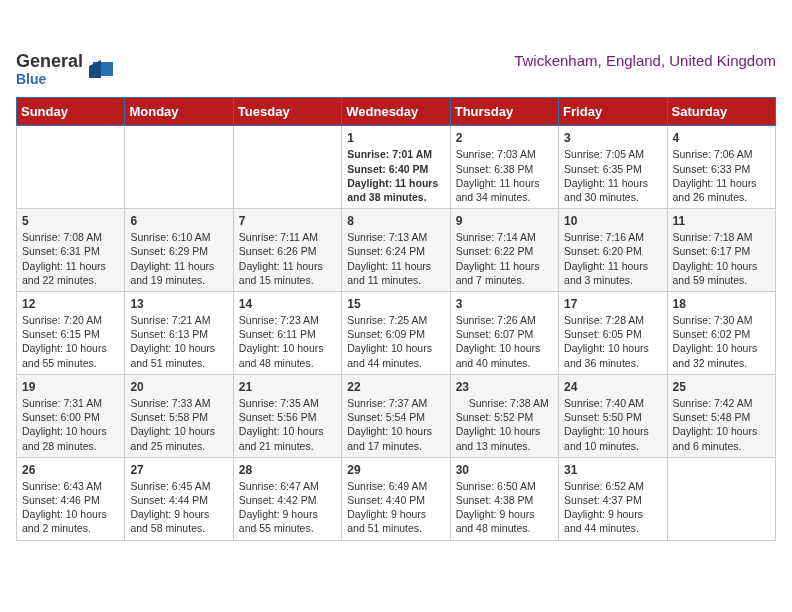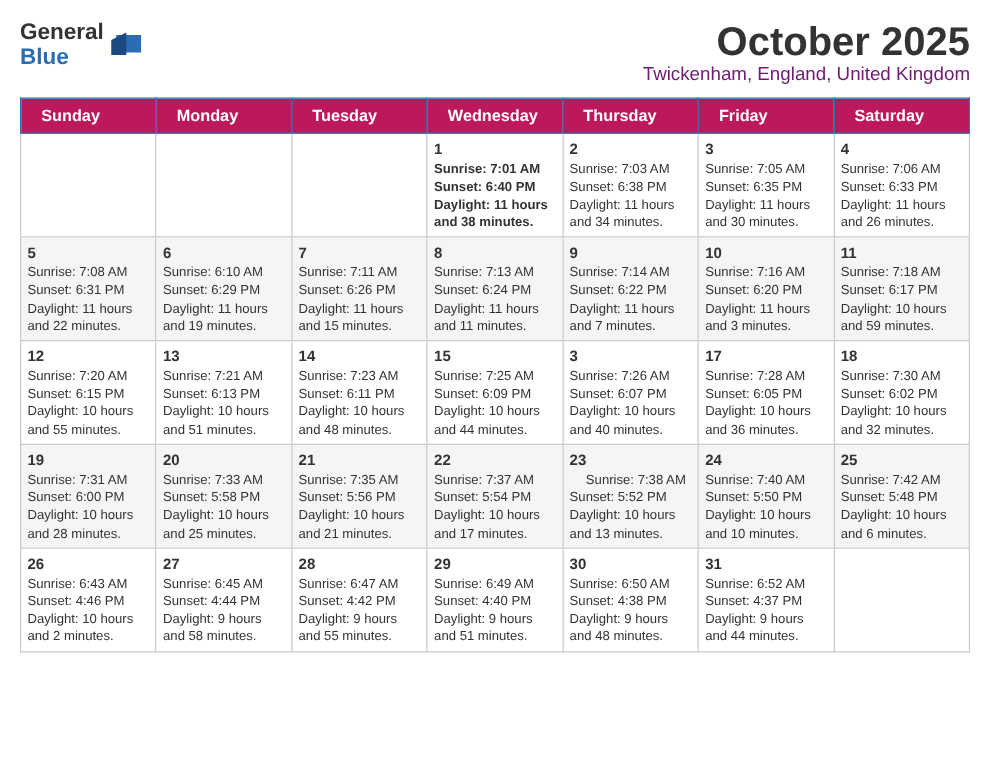--- a/index.html
+++ b/index.html
@@ -8,37 +8,38 @@
       background: #fff;
       width: 792px;
       min-height: 612px;
       padding: 16px;
     }
     .header {
       display: flex;
       justify-content: space-between;
       align-items: flex-start;
       margin-bottom: 10px;
+      margin-top: 36px;
     }
     .logo {
       display: flex;
       align-items: center;
     }
     .logo-text {
       display: flex;
       flex-direction: column;
       line-height: 1.1;
     }
     .logo-general {
       font-size: 18px;
       font-weight: bold;
       color: #333;
     }
     .logo-blue {
-      font-size: 18px;
+      font-size: 14px;
       font-weight: bold;
       color: #2a6db5;
     }
     .logo-icon {
       width: 28px;
       height: 28px;
       margin-left: 2px;
     }
     .title-block {
       text-align: right;
@@ -52,25 +53,25 @@
     .location {
       font-size: 15px;
       color: #701a75;
     }
     .calendar {
       width: 100%;
       border-collapse: collapse;
       border: 1px solid #ccc;
     }
     .calendar th {
-      background-color: #be185d;
+      background-color: #b91c1c;
       color: #fff;
       font-size: 13px;
       font-weight: bold;
-      padding: 6px 16px;
+      padding: 6px 4px;
       text-align: left;
       border: 1px solid #2a6db5;
     }
     .calendar td {
       width: 107px;
       min-height: 80px;
       vertical-align: top;
       border: 1px solid #ccc;
       padding: 4px 5px;
       background: #fff;
@@ -103,21 +104,20 @@
     <div class="logo-text">
       <span class="logo-general">General</span>
       <span class="logo-blue">Blue</span>
     </div>
     <svg class="logo-icon" viewBox="0 0 28 28">
       <polygon points="8,6 28,6 28,20 8,20" fill="#2a6db5"></polygon>
       <polygon points="4,10 16,4 16,22 4,22" fill="#1a4a80"></polygon>
     </svg>
   </div>
   <div class="title-block">
-    <div class="month-title">October 2025</div>
     <div class="location">Twickenham, England, United Kingdom</div>
   </div>
 </div>
 
 <table class="calendar">
   <thead>
     <tr>
     <th>Sunday</th>
         <th>Monday</th>
         <th>Tuesday</th>

